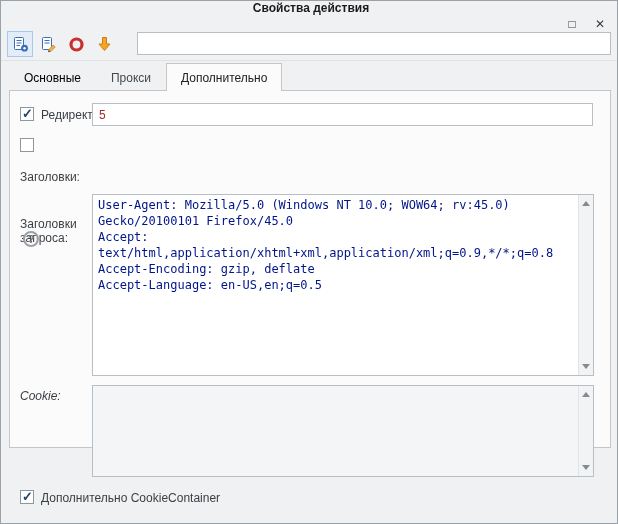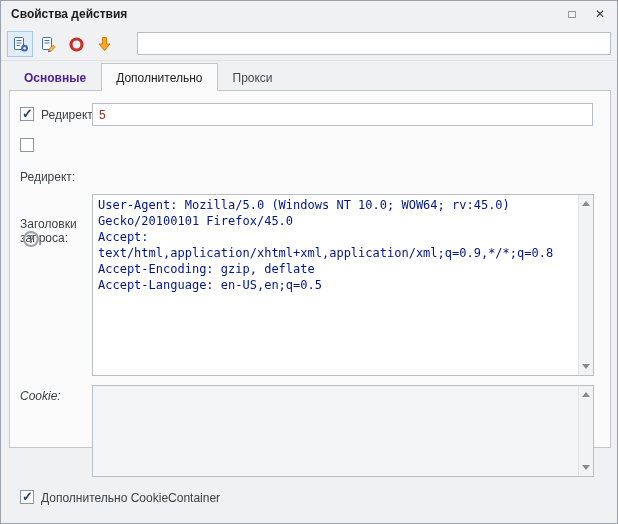--- a/index.html
+++ b/index.html
@@ -7,21 +7,21 @@
   body { font-family:"Liberation Sans",sans-serif; }
 
   .window{
     position:relative; width:618px; height:524px;
     background:#f0f1f2; border:1px solid #9aa1a8;
     font-size:12px; color:#333; overflow:hidden;
   }
 
   
   .titlebar{ position:absolute; top:0; left:0; right:0; height:26px;
-    display:flex; align-items:center; padding:0 6px 0 10px; }
+    display:flex; align-items:center; padding:0 6px 0 10px;flex-direction:column; }
   .title{ font-weight:bold; font-size:12px; color:#1b1b1b; }
   .tb-btns{ margin-left:auto; display:flex; gap:6px; }
   .tb-btn{ width:22px; height:18px; display:flex; align-items:center;
     justify-content:center; color:#3c3c3c; font-size:12px; cursor:default; }
 
   
   .toolbar{ position:absolute; top:26px; left:0; right:0; height:34px;
     border-bottom:1px solid #dfe1e3; }
   .tool-btn{ position:absolute; top:4px; width:26px; height:26px;
     display:flex; align-items:center; justify-content:center;
@@ -29,21 +29,21 @@
   .tool-btn.selected{ background:#e2edf9; border-color:#a9c9ec; }
   .tb1{ left:6px; } .tb2{ left:34px; } .tb3{ left:62px; } .tb4{ left:90px; }
   .addr{ position:absolute; left:136px; top:5px; width:474px; height:23px;
     border:1px solid #b7bec6; background:#fff; font-size:12px;
     padding:0 6px; outline:none; font-family:"Liberation Sans",sans-serif; }
 
   
   .tabs{ position:absolute; top:62px; left:8px; height:28px; display:flex; z-index:3; }
   .tab{ padding:7px 14px 0 14px; font-size:12px; height:28px;
     border:1px solid transparent; border-bottom:none; cursor:default; }
-  .tab-basic{ color:#4c1d95;font-weight:bold; }
+  .tab-basic{ color:#000000; }
   .tab-proxy{ color:#44494e; }
   .tab.active{ background:#fbfbfb; border-color:#c6c6c6; color:#222; }
 
   
   .panel{ position:absolute; left:8px; top:89px; width:602px; height:358px;
     background:#fbfbfb; border:1px solid #c6c6c6; }
 
   .lbl{ position:absolute; font-size:12px; color:#3a3f44; line-height:14px; }
 
   .chk{ position:absolute; width:14px; height:14px; border:1px solid #8f979e;
@@ -132,33 +132,33 @@
     <span class="tool-btn tb4">
       <svg class="icon" width="17" height="17" viewBox="0 0 17 17">
         <path d="M6.5 1.5 H10.5 V8 H14 L8.5 14.5 L3 8 H6.5 Z" fill="#f5a623" stroke="#d07c12" stroke-width="1"></path>
       </svg>
     </span>
     <input class="addr" type="text" value="" style="">
   </div>
 
   <div class="tabs">
     <span class="tab tab-basic">Основные</span>
+    <span class="tab tab-proxy">Прокси</span>
     <span class="tab active">Дополнительно</span>
-    <span class="tab tab-proxy">Прокси</span>
   </div>
 
   <div class="panel">
 
     <span class="chk checked" style="left:10px; top:16px;"></span>
     <span class="lbl" style="left:31px; top:17px;">Редирект</span>
     <input class="redirect-input" type="text" value="5" style="">
 
     <span class="chk" style="left:10px; top:47px;"></span>
 
-    <span class="lbl" style="left:10px; top:79px;">Редирект:</span>
+    <span class="lbl" style="left:10px; top:79px;">Заголовки:</span>
 
     <span class="lbl" style="left:10px; top:106px; width:66px;margin-top:20px;">Заголовки запроса:</span>
     <span class="help">?</span>
     <div class="box headers-box">
       <textarea spellcheck="false" style="">User-Agent: Mozilla/5.0 (Windows NT 10.0; WOW64; rv:45.0) Gecko/20100101 Firefox/45.0
 Accept: text/html,application/xhtml+xml,application/xml;q=0.9,*/*;q=0.8
 Accept-Encoding: gzip, deflate
 Accept-Language: en-US,en;q=0.5</textarea>
       <span class="vscroll">
         <span class="sarrow up"></span>

